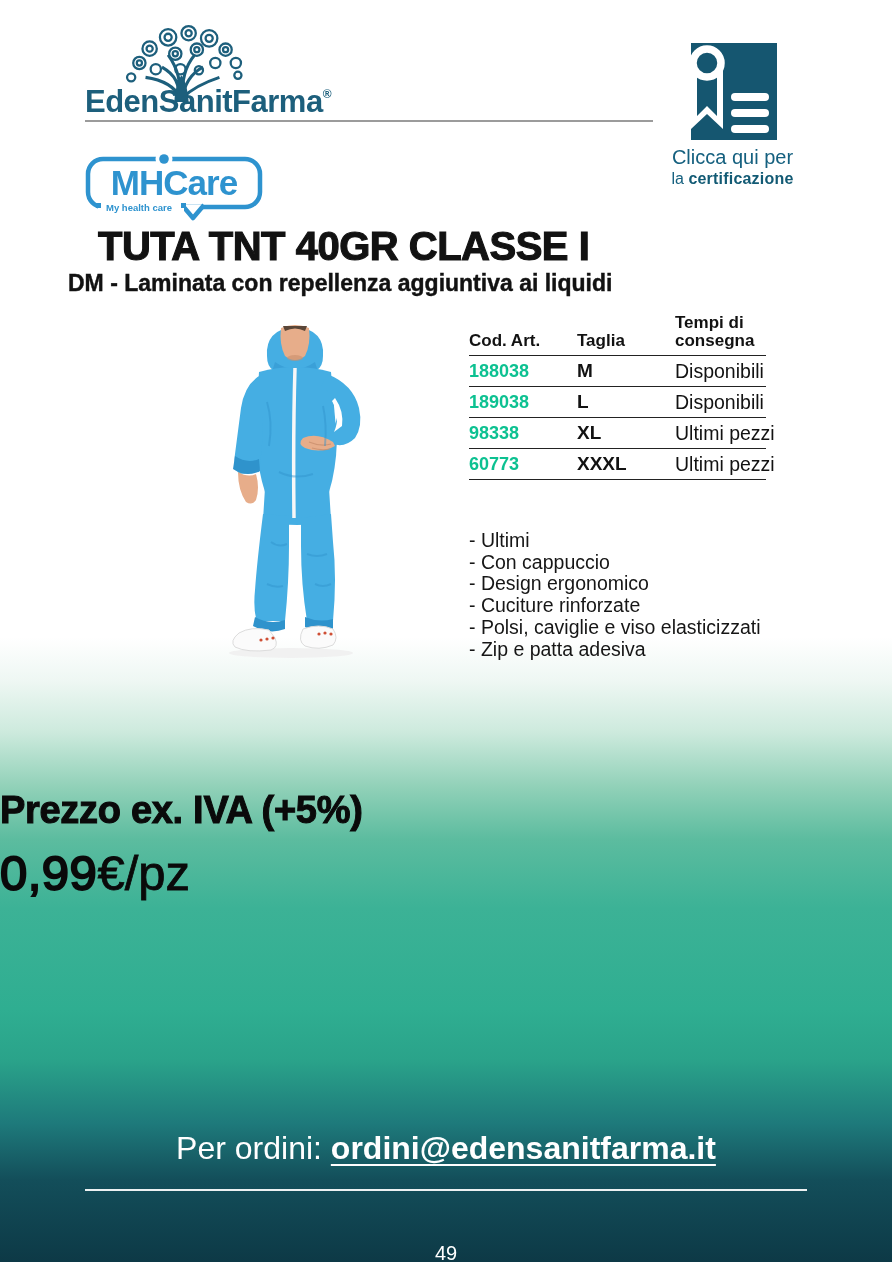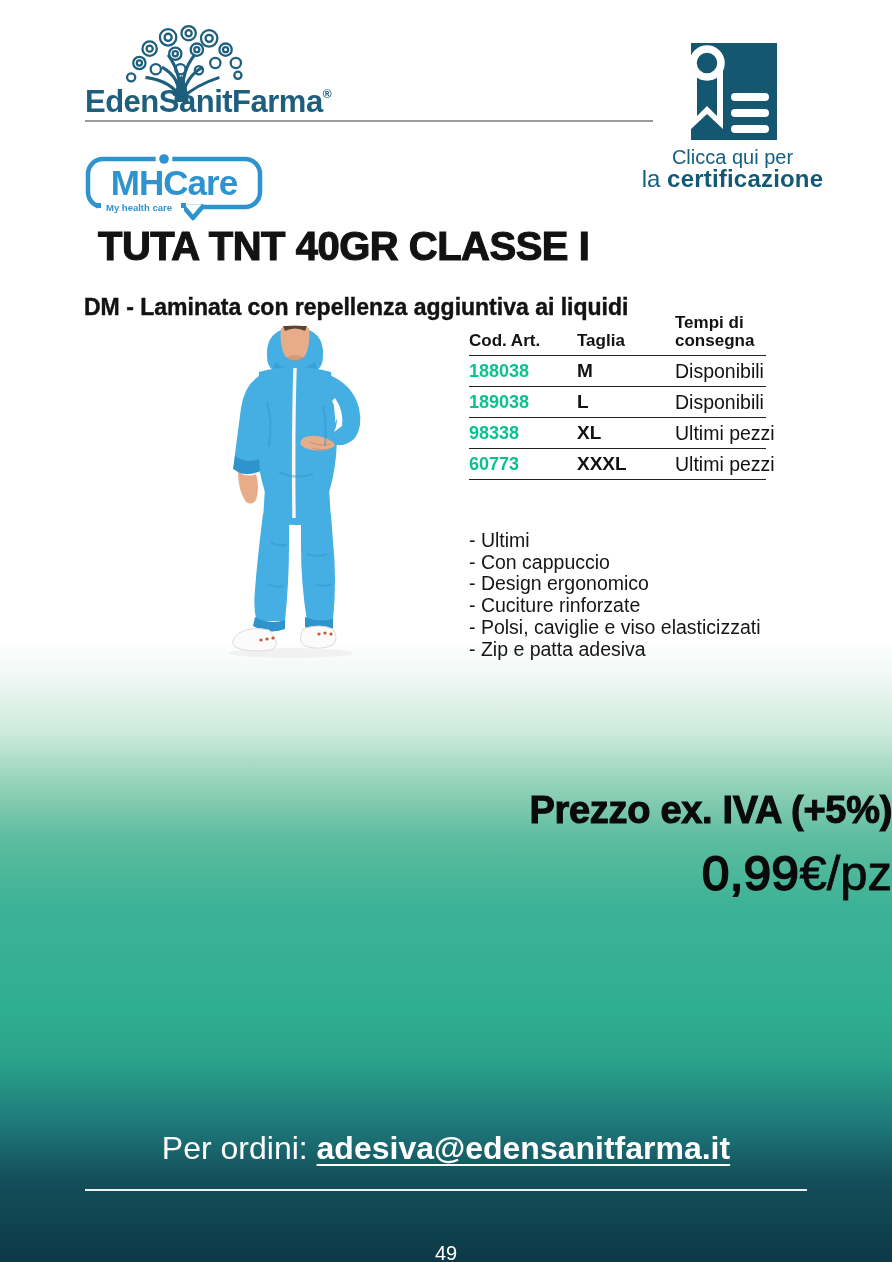--- a/index.html
+++ b/index.html
@@ -21,50 +21,50 @@
   .brand-tree { left:116px; top:24px; width:135px; height:78px; }
   .brand-text { left:85px; top:84px; font-size:31px; font-weight:bold; letter-spacing:-0.5px;
                 color:#1d5f7c; white-space:nowrap; }
   .brand-text sup { font-size:12px; vertical-align:14px; }
   .logo-divider { left:85px; top:120px; width:568px; height:2px; background:#9b9b9b; }
 
   
   .cert-block { left:640px; top:43px; width:185px; text-align:center; cursor:pointer; }
   .cert-icon { display:block; margin-left:47px; width:90px; height:97px; }
   .cert-line { font-size:20px; color:#15607f; line-height:22px; margin-top:6px; }
-  .cert-line2 { font-size:24px; color:#15607f; line-height:22px; }
+  .cert-line2 { font-size:16px; color:#15607f; line-height:22px; }
   .cert-line2 .bold { font-weight:bold; letter-spacing:0.2px; color:#125a74; }
 
   
   .mhcare { left:84px; top:150px; width:182px; height:74px; }
   .title { left:98px; top:224px; font-size:40px; font-weight:bold; letter-spacing:-0.5px;
            color:#121212; -webkit-text-stroke:1.1px #121212; white-space:nowrap; }
-  .subtitle { left:84px; top:270px; font-size:23px; font-weight:bold; color:#121212;
-              -webkit-text-stroke:0.4px #121212; white-space:nowrap;margin-top:24px; }
+  .subtitle { left:68px; top:270px; font-size:23px; font-weight:bold; color:#121212;
+              -webkit-text-stroke:0.4px #121212; white-space:nowrap; }
 
   
   .product-photo { left:183px; top:322px; width:240px; height:340px; }
 
   
   .avail-table { left:469px; top:314px; width:297px; }
   .trow { display:grid; grid-template-columns:108px 98px 1fr; align-items:end; }
   .thead { border-bottom:1.6px solid #222; padding-bottom:5px; }
   .th { font-size:17px; font-weight:bold; color:#121212; line-height:18px; }
   .th-delivery { max-width:92px; }
   .tdata { border-bottom:1.6px solid #222; height:31px; align-items:center; }
   .td-code { font-size:18px; font-weight:bold; color:#0cc191; align-self:center; }
   .td-size { font-size:19px; font-weight:bold; color:#121212; align-self:center; }
   .td-del  { font-size:19.5px; color:#121212; align-self:center; white-space:nowrap; }
 
   
   .features { left:469px; top:530px; }
   .feature { font-size:19.5px; line-height:21.7px; color:#161616; }
 
   
-  .price-block { left:0; top:789px; width:892px; text-align:right; color:#0a0a0a; }
+  .price-block { left:0; top:789px; width:892px; text-align:left; color:#0a0a0a; }
   .price-label { font-size:38px; font-weight:bold; letter-spacing:-0.3px;
                  -webkit-text-stroke:1px #0a0a0a; }
   .price-value { margin-top:13px; font-size:49px; font-weight:normal; }
   .price-amount { -webkit-text-stroke:2px #0a0a0a; letter-spacing:0.5px; }
   .price-unit { -webkit-text-stroke:0.8px #0a0a0a; }
 
   
   .orders-line { left:0; top:1130px; width:892px; text-align:center; color:#ffffff;
                  font-size:32px; }
   .orders-prefix { font-weight:normal; }
@@ -235,18 +235,18 @@
     <div class="feature">- Polsi, caviglie e viso elasticizzati</div>
     <div class="feature">- Zip e patta adesiva</div>
   </div>
 
   <div class="abs price-block">
     <div class="price-label">Prezzo ex. IVA (+5%)</div>
     <div class="price-value"><span class="price-amount">0,99</span><span class="price-unit">€/pz</span></div>
   </div>
 
   <div class="abs orders-line">
-    <span class="orders-prefix">Per ordini: </span><a class="orders-email">adesiva@edensanitfarma.it</a>
+    <span class="orders-prefix">Per ordini: </span><a class="orders-email">ordini@edensanitfarma.it</a>
   </div>
   <div class="abs footer-divider"></div>
   <div class="abs page-number">49</div>
 
 </div>
 
 </body></html>

